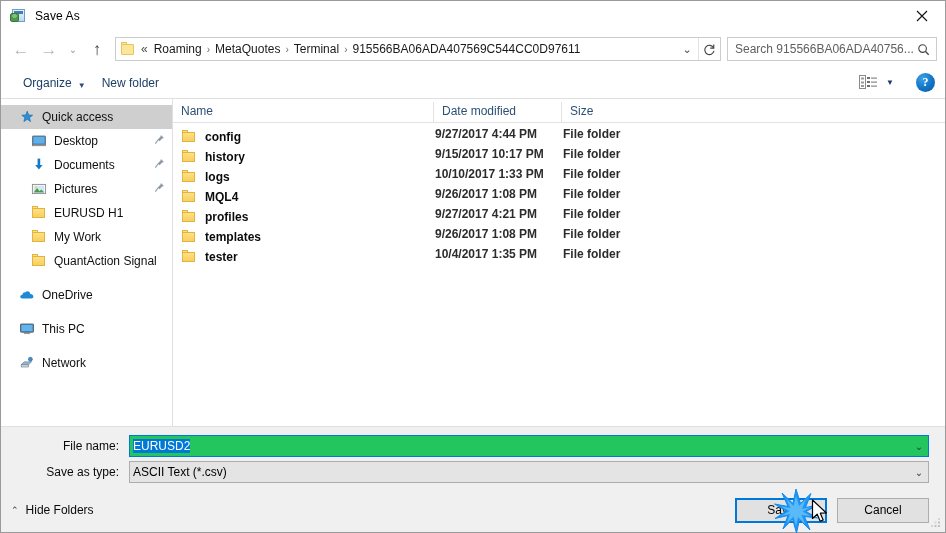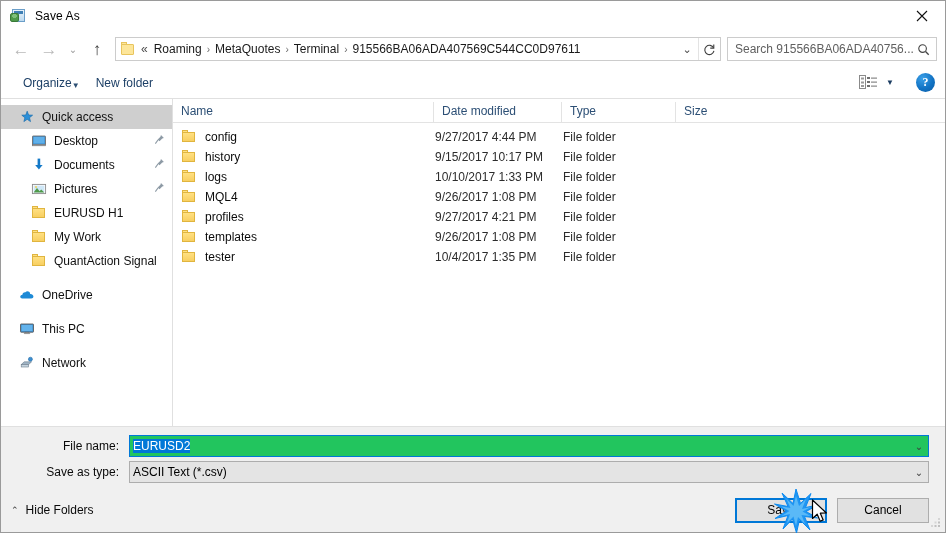--- a/index.html
+++ b/index.html
@@ -125,21 +125,21 @@
   
   .cmdbar {
     height: 32px; flex: 0 0 32px;
     display: flex; align-items: center;
     padding: 0 10px 0 14px;
     border-bottom: 1px solid #e0e0e0;
     background: #ffffff;
   }
   .cmditem {
     font-size: 12px; color: #1c3f66; padding: 4px 8px;
-    display: flex; align-items: flex-end; gap: 0; cursor: default;
+    display: flex; align-items: flex-end; gap: 6px; cursor: default;
   }
   .cmditem .caret { font-size: 8px; color: #2d4f73; }
   .cmd-right { margin-left: auto; display: flex; align-items: center; gap: 2px; }
   .viewicon { display: flex; align-items: center; padding: 4px 4px; cursor: default; }
   .view-caret { color: #1b3c61; font-size: 8px; padding: 4px 8px 4px 2px; cursor: default; }
   .help-btn {
     width: 19px; height: 19px; border-radius: 50%;
     background: radial-gradient(circle at 35% 28%, #3ba0e8 0%, #1273c4 55%, #0b5ba3 100%);
     color: #fff; font-size: 12px; font-weight: bold;
     display: flex; align-items: center; justify-content: center;
@@ -199,22 +199,22 @@
   .col-date { flex: 0 0 128px; }
   .col-type { flex: 0 0 114px; }
   .col-size { flex: 0 0 80px; }
   .sortcaret {
     position: absolute; left: 122px; top: -5px;
     color: #7d7d7d; font-size: 9px;
   }
 
   .rows { flex: 1 1 auto; padding-top: 4px; overflow: hidden; }
   .row {
-    height: 20px; display: flex; align-items: center; cursor: default;
-    font-size: 12px; color: #0b0b0b;
+    height: 20px; display: flex; cursor: default;
+    font-size: 12px; color: #0b0b0b; font-weight: bold;
   }
   .cell-name { flex: 0 0 260px; display: flex; align-items: center; padding-left: 8px; min-width: 0; }
   .cell-name .fi { width: 16px; height: 16px; flex: 0 0 16px; margin-right: 8px; position: relative; }
   .cell-date { flex: 0 0 128px; color: #2c2c2c; padding-left: 2px; }
   .cell-type { flex: 0 0 114px; color: #2c2c2c; padding-left: 2px; }
   .cell-size { flex: 0 0 80px; color: #2c2c2c; padding-left: 2px; }
 
   
   .formarea {
     flex: 0 0 62px;
@@ -511,23 +511,20 @@
 
     <div class="listpane">
       <div class="colheader">
         <div class="col col-name">
           <span class="sortcaret">⌃</span>
           <span>Name</span>
         </div>
         <div class="col col-date">
           <span>Date modified</span>
         </div>
-        <div class="col col-type">
-          <span>Type</span>
-        </div>
         <div class="col col-size">
           <span>Size</span>
         </div>
       </div>
 
       <div class="rows">
         <div class="row">
           <div class="cell-name">
             <span class="fi folder-ico">
                 <i class="ft"></i>

